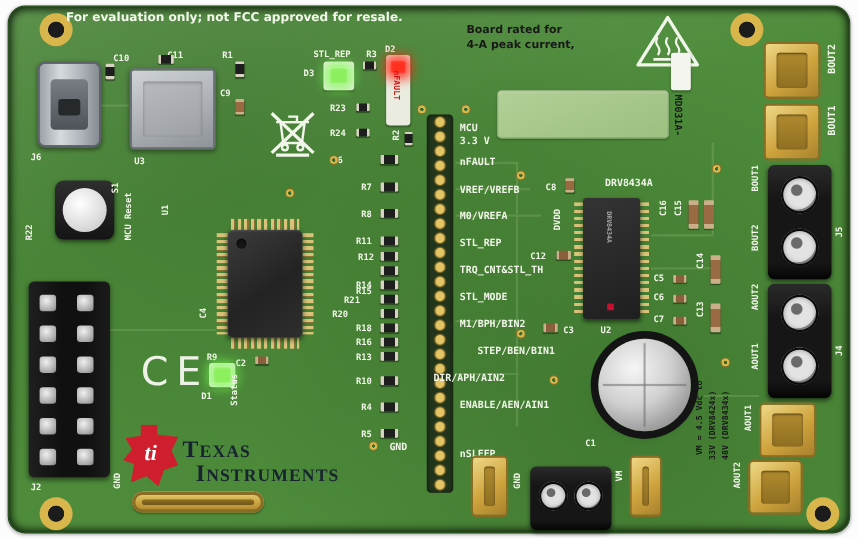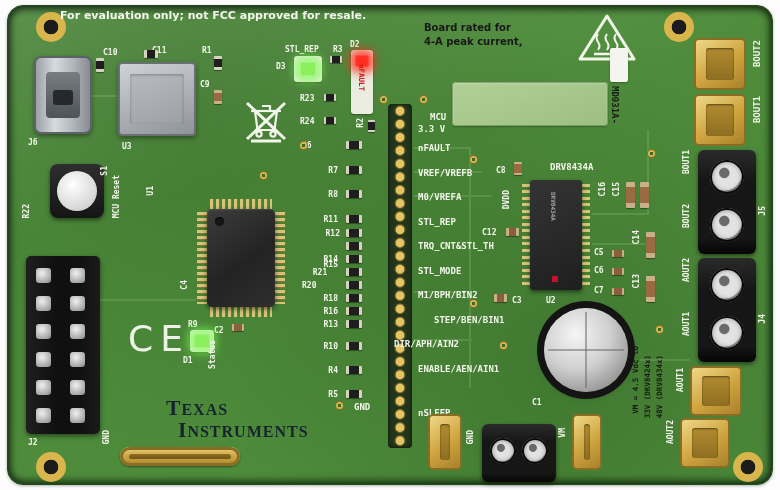--- a/index.html
+++ b/index.html
@@ -194,29 +194,32 @@
     <path d="M7 8 L45 44 M45 8 L7 44" stroke="#f2f6ea" stroke-width="3"></path>
   </svg>
 
   <span class="ce">CE</span>
   <span class="s f8" style="left:188px;top:320px">R9</span>
   <div class="ledbase" style="left:190px;top:330px;width:24px;height:22px"></div>
   <div class="led g" style="left:193px;top:333px;width:18px;height:16px"></div>
   <span class="s f8" style="left:183px;top:356px">D1</span>
   <span class="s v f8" style="left:208px;top:340px">Status</span>
 
+  <div class="tibug">
+      <span>ti</span>
+    </div>
   <span class="tiword" style="left:166px;top:396px">Texas</span>
   <span class="tiword" style="left:178px;top:418px">Instruments</span>
 
   <span class="s v f8" style="left:102px;top:430px">GND</span>
   <div class="gbar"></div>
 
   <div class="hdr"></div>
   <span class="s" style="left:354px;top:402px">GND</span>
-  <span class="s" style="left:430px;top:112px">MCU</span>
+  <span class="s" style="left:418px;top:112px">MCU</span>
   <span class="s" style="left:418px;top:124px">3.3 V</span>
 
   <span class="s" style="left:418px;top:143px">nFAULT</span>
   <span class="s" style="left:418px;top:168px">VREF/VREFB</span>
   <span class="s" style="left:418px;top:192px">M0/VREFA</span>
   <span class="s" style="left:418px;top:217px">STL_REP</span>
   <span class="s" style="left:418px;top:241px">TRQ_CNT&amp;STL_TH</span>
   <span class="s" style="left:418px;top:266px">STL_MODE</span>
   <span class="s" style="left:418px;top:290px">M1/BPH/BIN2</span>
   <span class="s" style="left:434px;top:315px">STEP/BEN/BIN1</span>

